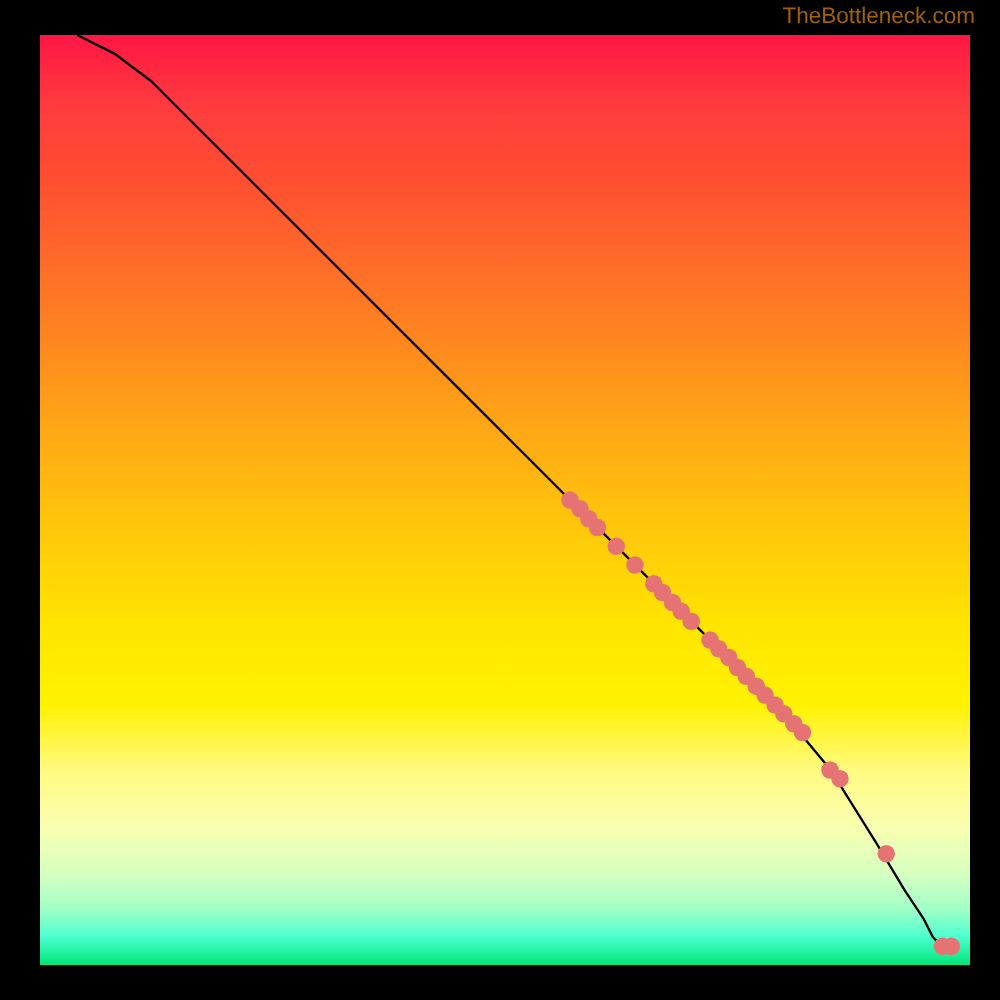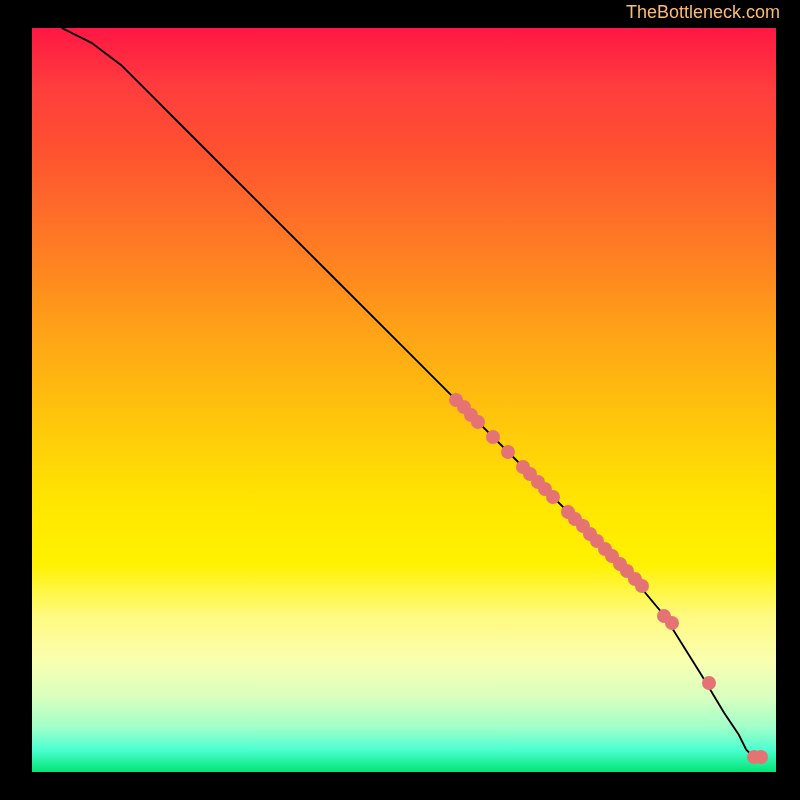--- a/index.html
+++ b/index.html
@@ -11,21 +11,21 @@
       width: 800px;
       height: 800px;
       background: #000;
       position: relative;
       font-family: Arial, sans-serif;
     }
     .watermark {
       position: absolute;
       top: 2px;
       right: 20px;
-      color: #fdba74;
+      color: #a16207;
       font-size: 18px;
       z-index: 10;
     }
     .plot-area {
       position: absolute;
       left: 32px;
       top: 28px;
       width: 744px;
       height: 744px;
       background: linear-gradient(to bottom,

